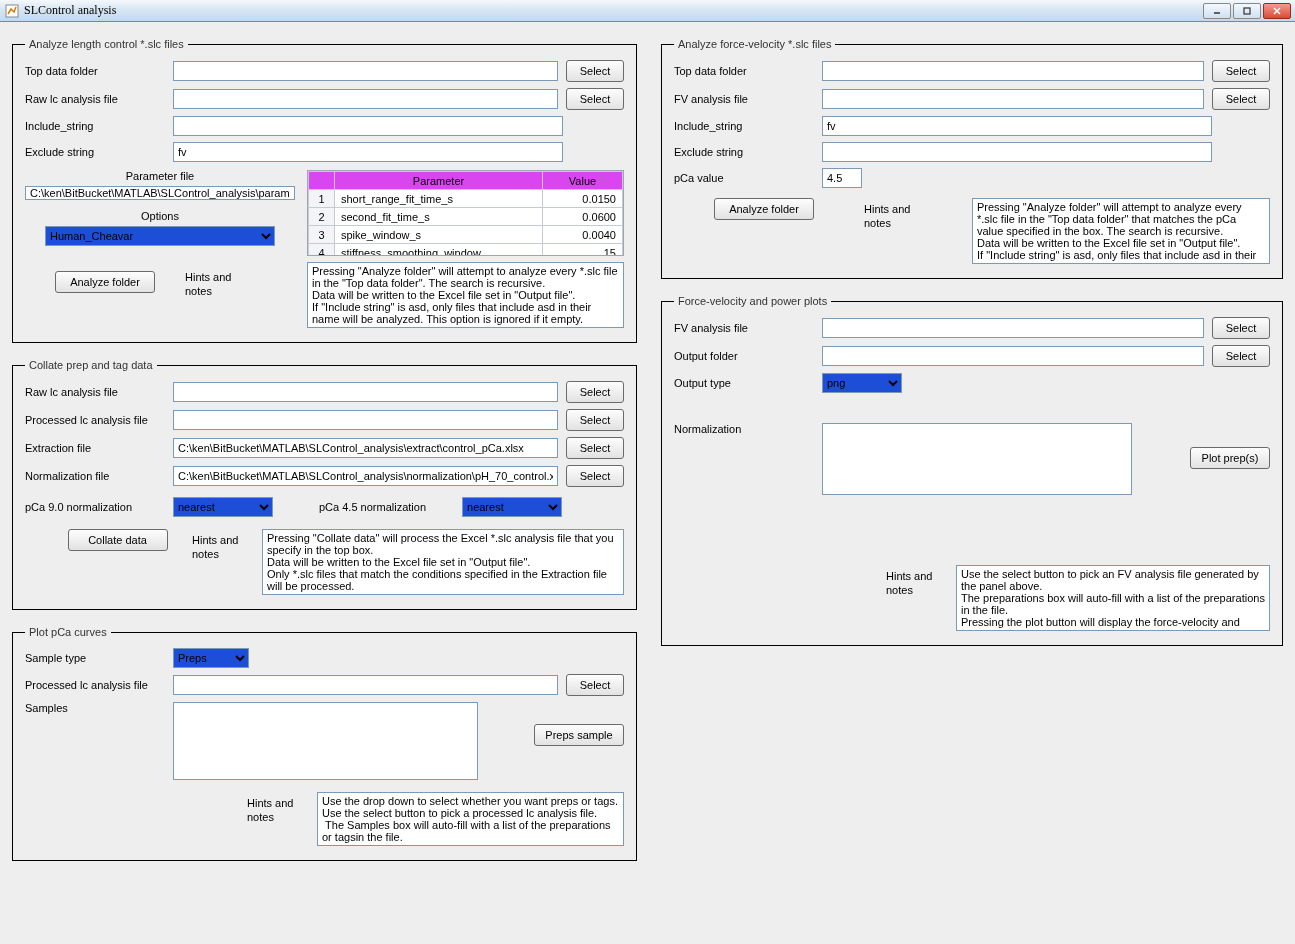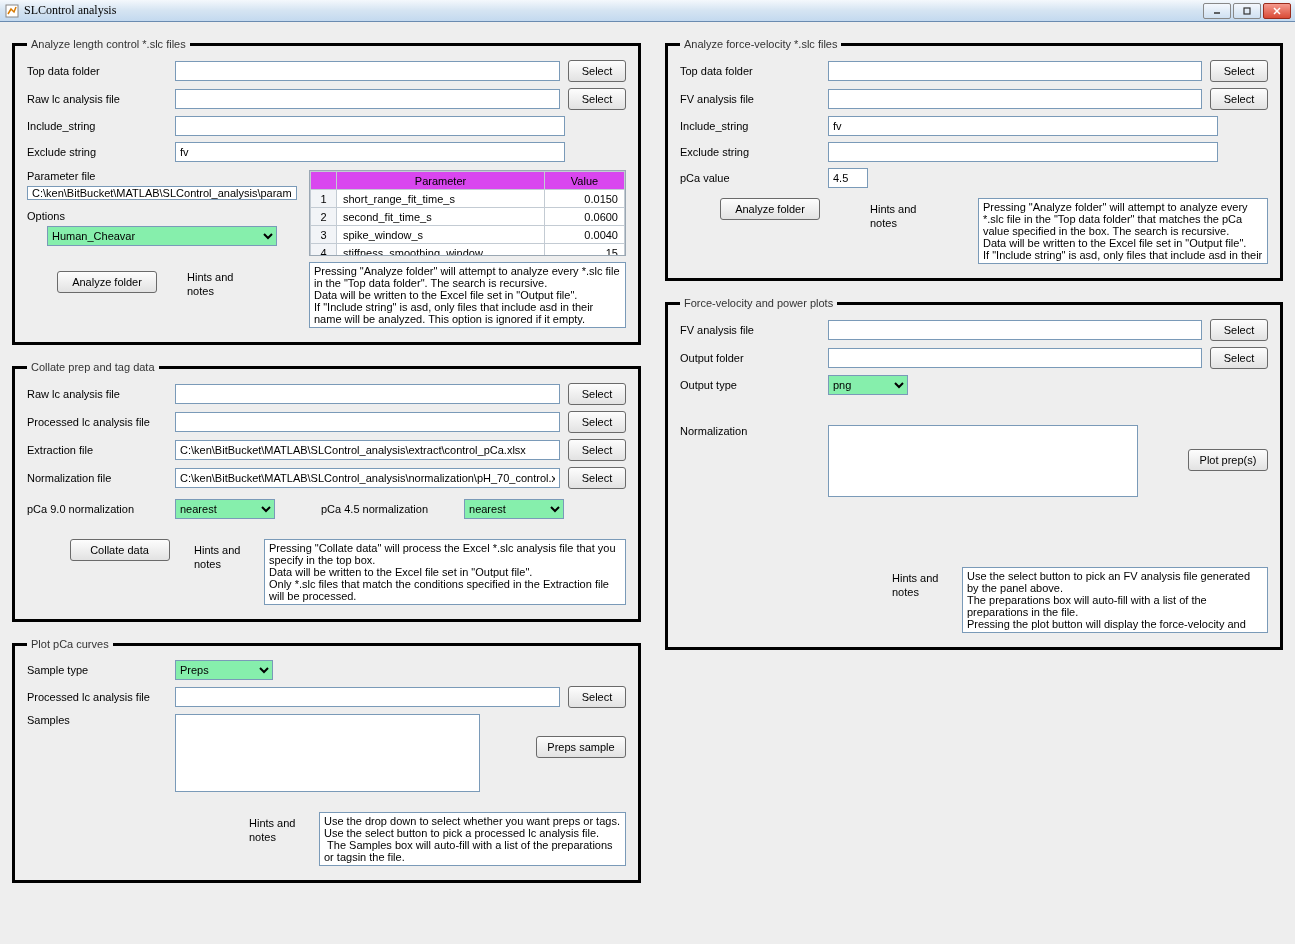--- a/index.html
+++ b/index.html
@@ -37,21 +37,21 @@
     background: linear-gradient(to bottom, #f4f8fd, #cfe0f1);
   }
   .winbtn.close { background: linear-gradient(to bottom, #f59a8e, #d94b36); color:#fff; border-color:#9a2b1c; }
   .workspace {
     padding: 16px 12px;
     display: flex;
     gap: 24px;
   }
   .col { flex: 1; display:flex; flex-direction:column; gap: 16px; }
   fieldset {
-    border: 3px solid #000000;
+    border: 1px solid #000000;
     padding: 10px 12px 14px 12px;
     margin: 0;
     position: relative;
   }
   legend {
     font-size: 11px;
     padding: 0 4px;
     color: #333;
   }
   .row {
@@ -77,55 +77,55 @@
     border-radius: 3px;
     background: linear-gradient(to bottom, #fdfdfd, #e2e2e2);
     font-size: 11px;
     padding: 0 10px;
     cursor: pointer;
   }
   .btn-wide { min-width: 100px; }
   select.sel {
     height: 20px;
     border: 1px solid #7a9ab8;
-    background: #86efac;
+    background: #1d4ed8;
     font-size: 11px;
   }
   textarea.notes {
     width: 100%;
     font-family: inherit;
     font-size: 11px;
     border: 1px solid #7a9ab8;
     background:#fff;
     resize: none;
     padding: 2px 4px;
     overflow-y: scroll;
   }
   .subcols { display:flex; gap: 12px; margin-top: 8px; align-items:flex-start;}
   .subcol-left { width: 270px; display:flex; flex-direction:column; gap:4px; }
   .subcol-right { flex:1; display:flex; flex-direction:column; gap:6px; }
-  .centered-label { text-align:left; }
+  .centered-label { text-align:center; }
   .param-table {
     border: 1px solid #9aa7b3;
     background: #fff;
     height: 86px;
     overflow-y: scroll;
     position: relative;
   }
   .param-table table { border-collapse: collapse; width: 100%; }
   .param-table th, .param-table td {
     border: 1px solid #c3cbd3;
     padding: 2px 6px;
     font-size: 11px;
     height: 18px;
   }
   .param-table th { background: #d946ef; font-weight: normal; }
   .param-table td.rownum { background: #f2f4f7; text-align:center; width:26px; }
   .param-table td.val { text-align:right; width:80px; }
-  .hint-wrap { display:flex; gap: 12px; margin-top: 20px; }
+  .hint-wrap { display:flex; gap: 12px; margin-top: 12px; }
   .hints-label { width: 58px; text-align:left; line-height:1.3; padding-top:4px;}
   .analyze-row { display:flex; align-items:flex-start; gap:50px; margin-top:10px;}
   .analyze-row .btnwrap { flex: none; }
   .listbox {
     border: 1px solid #7a9ab8;
     background:#fff;
     overflow-y: scroll;
   }
   .flex-spacer { flex:1; }
 </style>
@@ -285,21 +285,21 @@
 Only *.slc files that match the conditions specified in the Extraction file will be processed.
 The drop-down menus give you the options to normalize the data</textarea>
       </div>
     </fieldset>
 
     <fieldset>
       <legend>Plot pCa curves</legend>
 
       <div class="row">
         <span class="lbl">Sample type</span>
-        <select class="sel" style="width:98px"><option>Preps</option></select>
+        <select class="sel" style="width:76px"><option>Preps</option></select>
       </div>
       <div class="row">
         <span class="lbl">Processed lc analysis file</span>
         <input type="text" class="fld" style="">
         <button class="btn">Select</button>
       </div>
       <div class="row" style="align-items:flex-start;">
         <span class="lbl">Samples</span>
         <div class="listbox" style="width:305px; height:78px;"></div>
         <span style="width:40px"></span>

